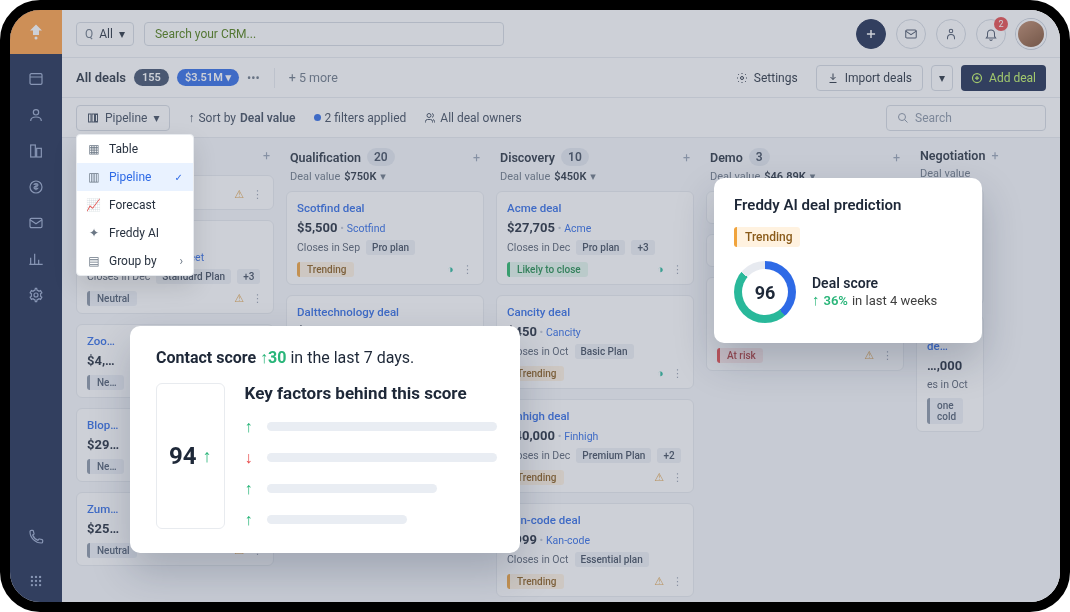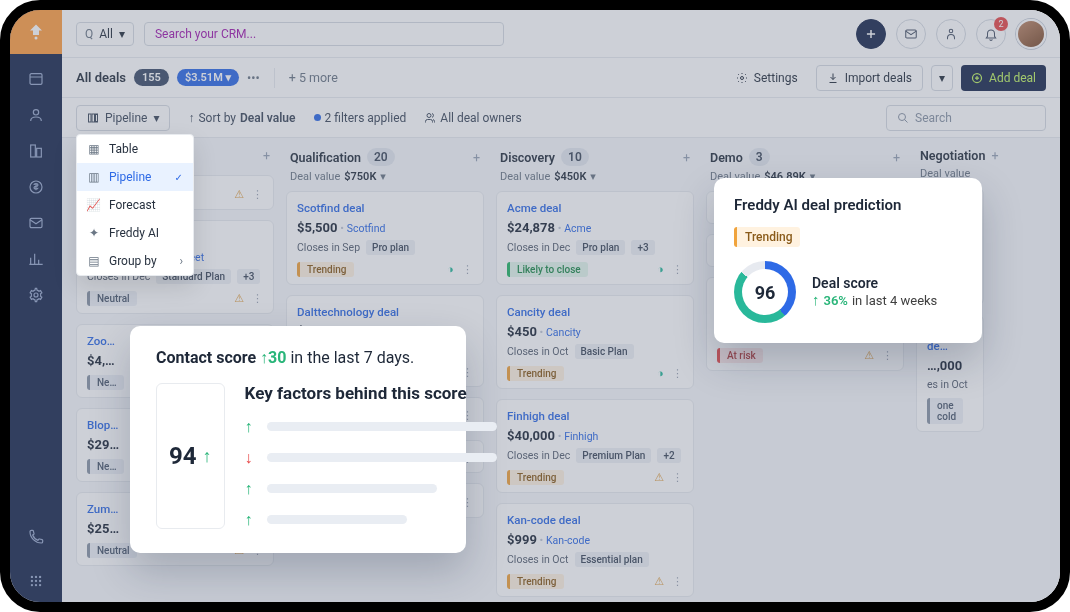--- a/index.html
+++ b/index.html
@@ -8,21 +8,21 @@
   .app { position:absolute; inset:0; display:flex; }
   .overlay { position:absolute; inset:0; background:rgba(100,110,130,.32); pointer-events:none; z-index:30; }
   .railbar { width:52px; background:#1b2a4e; display:flex; flex-direction:column; align-items:center; padding-top:0; gap:14px; z-index:2; }
   .railbar .logo { width:52px; height:44px; display:flex; align-items:center; justify-content:center; background:#ff9f43; border-radius:0; }
   .railbar .ritem { width:22px; height:22px; color:#99a9cc; display:flex; align-items:center; justify-content:center; cursor:pointer; }
   .railbar .ritem.spacer { flex:1; }
   .main { flex:1; display:flex; flex-direction:column; min-width:0; }
   .topbar { height:48px; background:#fff; border-bottom:1px solid #e8ebef; display:flex; align-items:center; padding:0 14px; gap:10px; }
   .allbtn { display:flex; align-items:center; gap:6px; border:1px solid #d6dbe2; border-radius:4px; padding:4px 8px; font-size:12px; cursor:pointer; color:#27313f;}
   .allbtn .q { color:#6b7785; }
-  .search { flex:0 0 360px; height:16px; border:1px solid #d6dbe2; border-radius:4px; padding:11px 10px; font-size:12px; color:#a21caf; display:flex; align-items:center; }
+  .search { flex:0 0 360px; height:16px; border:1px solid #d6dbe2; border-radius:4px; padding:11px 10px; font-size:12px; color:#4d7c0f; display:flex; align-items:center; }
   .topbar .grow { flex:1; }
   .circ { width:30px; height:30px; border-radius:50%; display:flex; align-items:center; justify-content:center; color:#4a5568; border:1px solid #d6dbe2; cursor:pointer; position:relative;}
   .circ.primary { background:#1b2a4e; color:#fff; border-color:#1b2a4e;}
   .circ .dot { position:absolute; top:-3px; right:-3px; background:#e84b4b; color:#fff; font-size:9px; min-width:14px; height:14px; border-radius:7px; display:flex; align-items:center; justify-content:center; padding:0 3px;}
   .avatar { width:30px; height:30px; border-radius:50%; background:linear-gradient(145deg,#c08a6a,#7c4d2e); border:2px solid #fff; box-shadow:0 0 0 1px #c9d0da;}
   .subbar { height:40px; background:#fff; border-bottom:1px solid #e8ebef; display:flex; align-items:center; gap:8px; padding:0 14px; font-size:12.5px; color:#27313f; }
   .subbar .title { font-weight:600; font-size:13px; }
   .chip { border-radius:10px; font-size:11px; font-weight:600; padding:2px 8px; color:#fff; }
   .chip.gray { background:#3e4f6a; }
   .chip.blue { background:#2e6ae6; }
@@ -76,21 +76,21 @@
   .pop { position:absolute; background:#fff; border-radius:10px; box-shadow:0 18px 40px rgba(20,30,60,.22); z-index:60; }
   .pop1 { top:168px; right:78px; width:268px; padding:18px 20px 20px;}
   .pop1 .h { font-size:15px; font-weight:600; color:#1e2838; margin-bottom:12px;}
   .pop1 .tr { display:inline-block; font-size:12px; padding:3px 8px; background:#fff2e0; color:#8a5b1a; border-left:3px solid #f0a33c; border-radius:3px; font-weight:500; margin-bottom:14px;}
   .pop1 .row { display:flex; align-items:center; gap:16px;}
   .pop1 .ring { width:62px; height:62px; border-radius:50%; background:conic-gradient(#2e6ae6 0 140deg,#29b89a 140deg 310deg,#e7eaf0 310deg 360deg); display:flex; align-items:center; justify-content:center;}
   .pop1 .ring .inner { width:46px; height:46px; border-radius:50%; background:#fff; display:flex; align-items:center; justify-content:center; font-size:18px; font-weight:700; color:#1e2838;}
   .pop1 .ds { font-size:14px; font-weight:600; color:#1e2838;}
   .pop1 .pct { font-size:13px; color:#29b579; font-weight:600; display:flex; align-items:center; gap:4px;}
   .pop1 .pct .gray { color:#404040; font-weight:400;}
-  .pop2 { top:316px; left:120px; width:336px; padding:22px 26px 24px;}
+  .pop2 { top:316px; left:120px; width:390px; padding:22px 26px 24px;}
   .pop2 .line { font-size:16px; color:#1e2838; display:flex; align-items:center; gap:4px; margin-bottom:16px; flex-wrap:wrap;}
   .pop2 .line .strong { font-weight:700;}
   .pop2 .line .up { color:#29b579; font-weight:700; display:flex; align-items:center;}
   .pop2 .body { display:flex; gap:20px;}
   .pop2 .scorebox { border:1px solid #e8ebef; border-radius:6px; padding:8px 12px; display:flex; align-items:center; gap:6px;}
   .pop2 .score { font-size:24px; font-weight:700; color:#1e2838;}
   .pop2 .kf { font-size:17px; font-weight:700; color:#1e2838;}
   .pop2 .bars { display:flex; flex-direction:column; gap:12px; margin-top:14px;}
   .pop2 .brow { display:flex; align-items:center; gap:14px;}
   .pop2 .brow .arr { font-size:16px; font-weight:700;}
@@ -427,21 +427,21 @@
           <div class="col">
             <div class="colhead">
               <span class="name">Discovery</span>
               <span class="count">10</span>
               <span class="addc">+</span>
             </div>
             <div class="colsub"><span>Deal value</span> <span class="val">$450K</span> ▾</div>
             <div class="cards">
               <div class="card">
       <div class="ttl">Acme deal</div>
-      <div><span class="amt">$24,878</span> <span style="color:#c0c7d4;">•</span> <span class="link">Acme</span></div>
+      <div><span class="amt">$27,705</span> <span style="color:#c0c7d4;">•</span> <span class="link">Acme</span></div>
       <div class="meta">
                   <span>Closes in Dec</span>
                   <span class="pill">Pro plan</span>
                   <span class="pill">+3</span>
                 </div>
       <div class="foot">
                   <span class="status likely">Likely to close</span>
                   <span class="grow"></span>
                   <span class="ai">◑</span>
                   <span class="dots">⋮</span>

